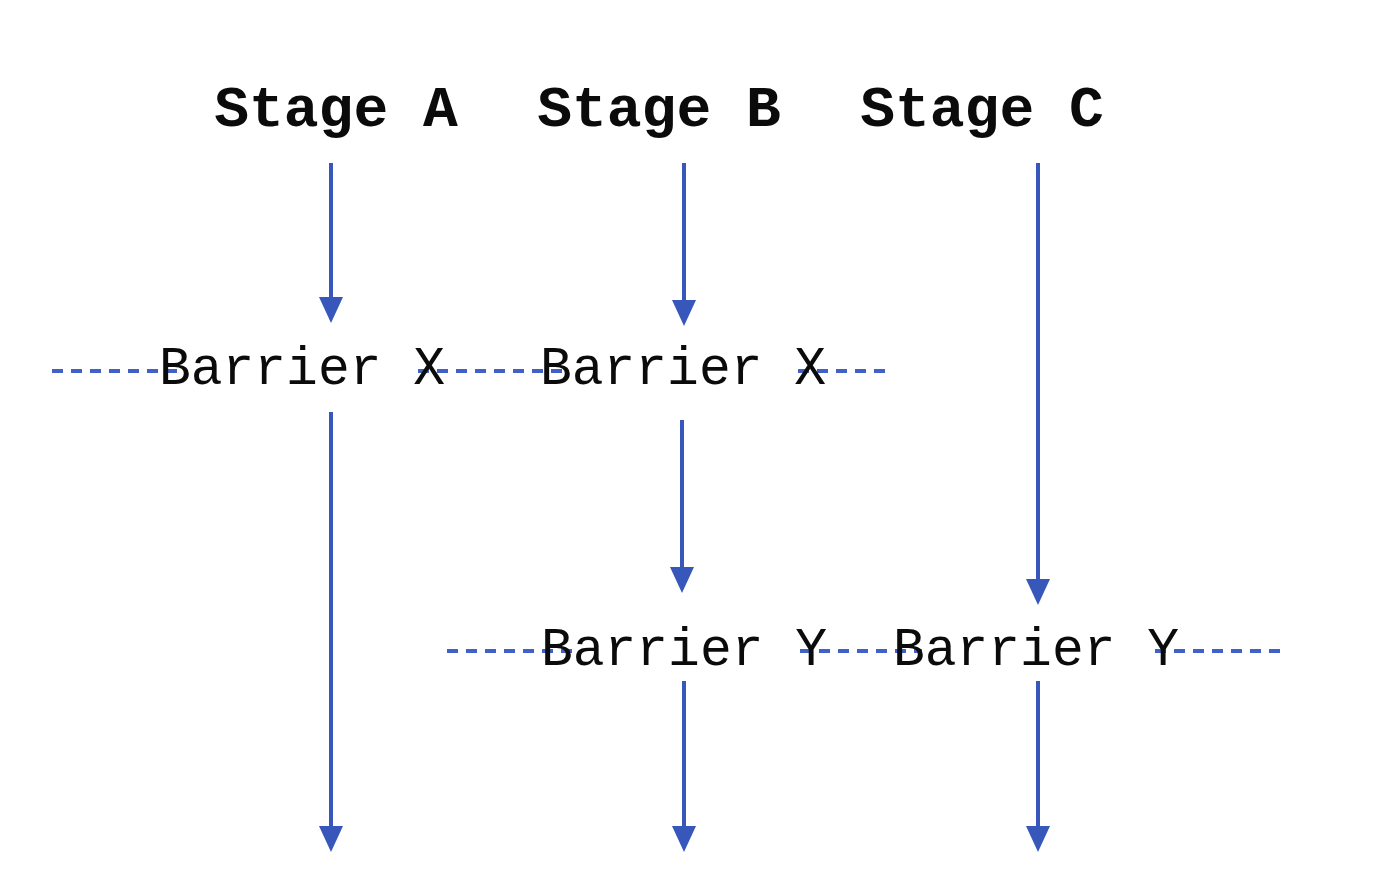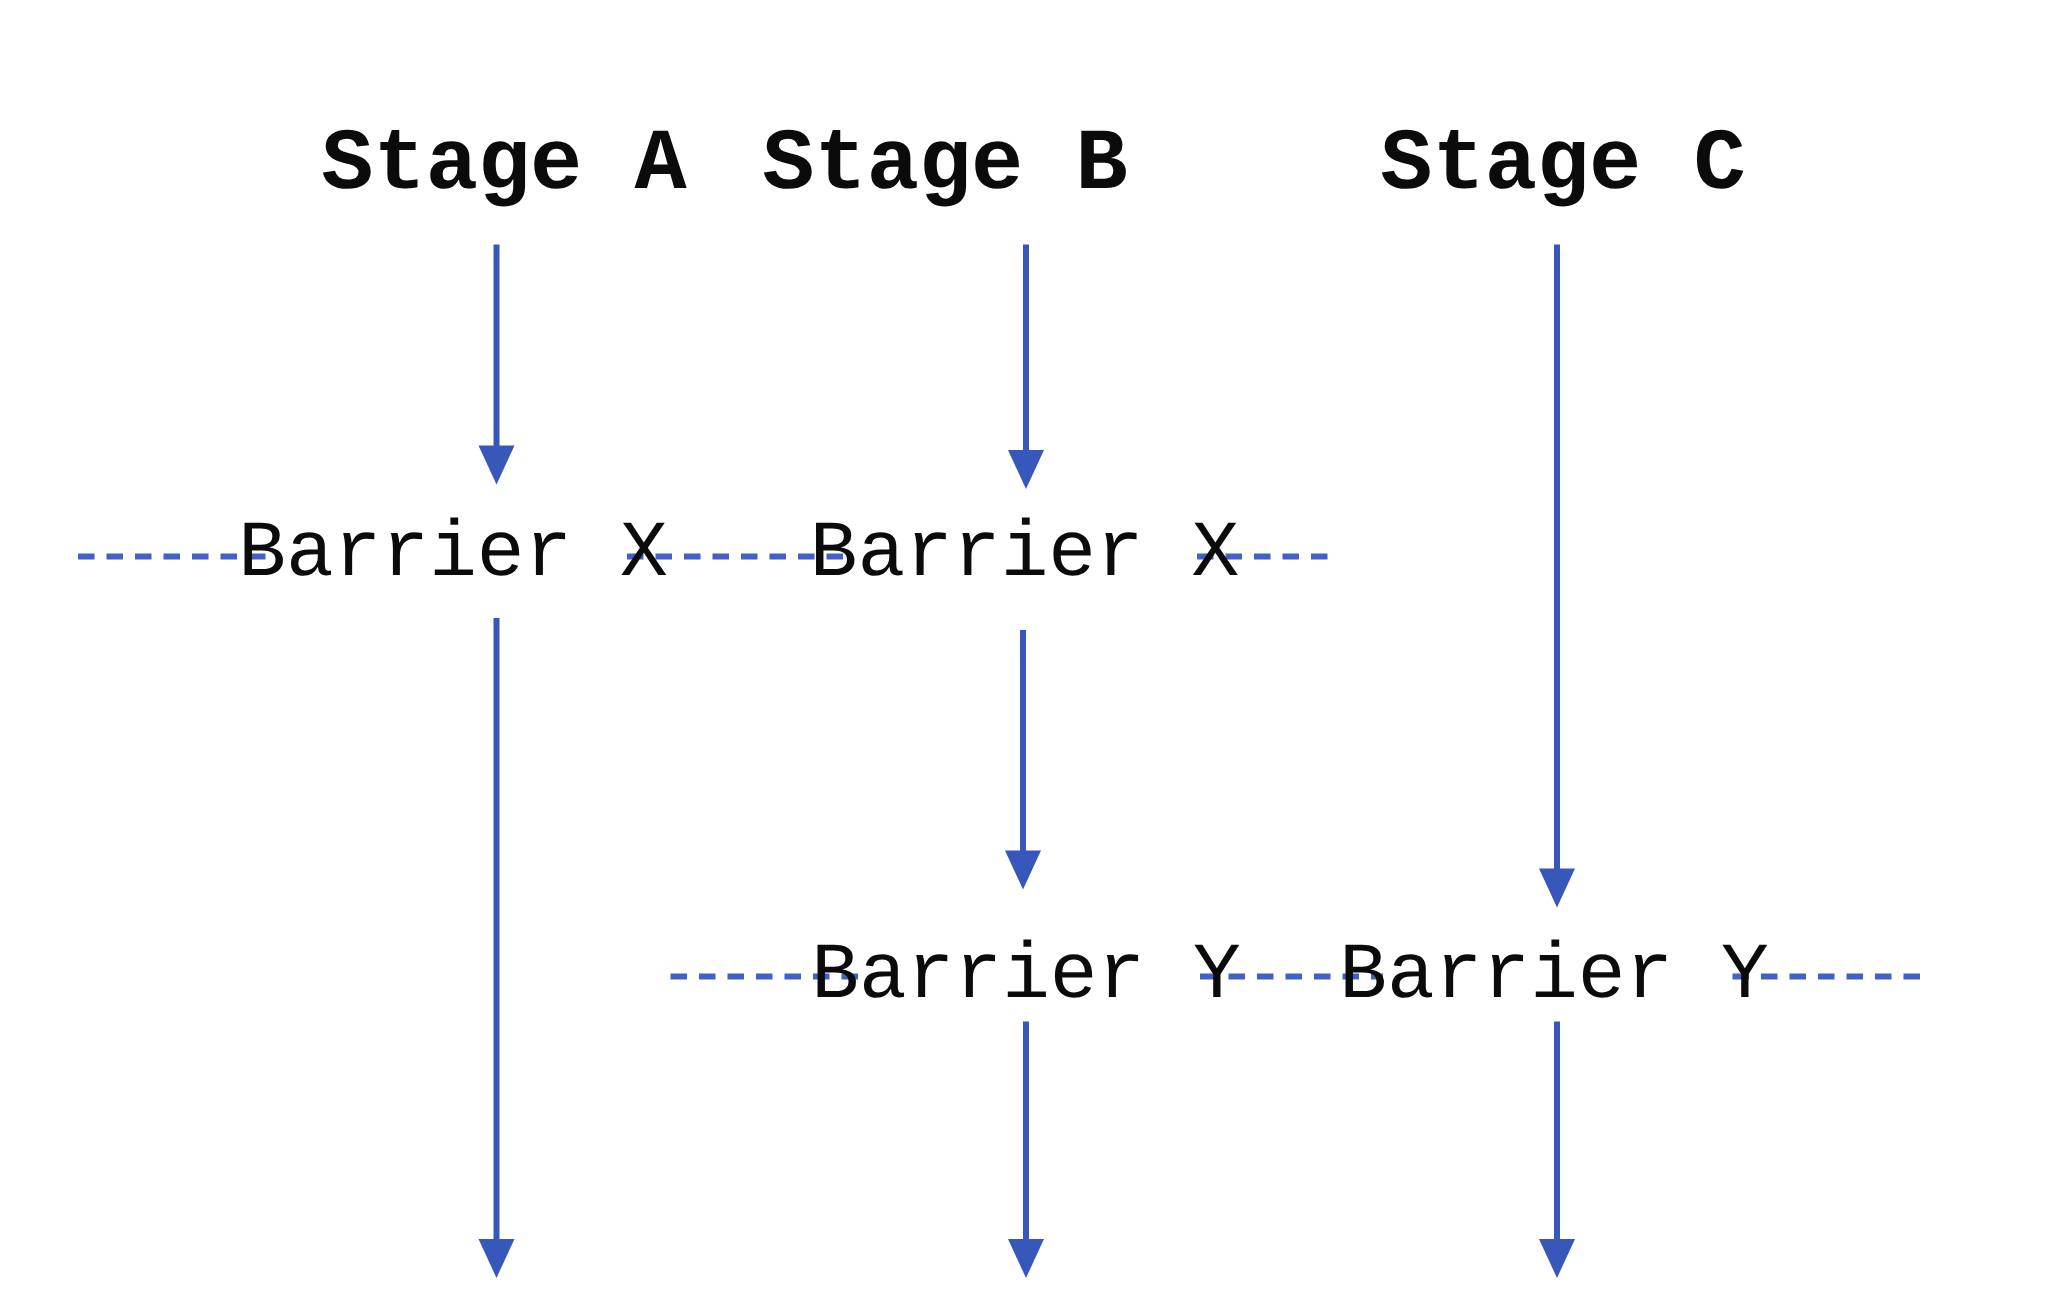--- a/index.html
+++ b/index.html
@@ -99,22 +99,22 @@
     <line class="barrier-dash" x1="52" y1="331" x2="187" y2="331"></line>
     <line class="barrier-dash" x1="418" y1="331" x2="568" y2="331"></line>
     <line class="barrier-dash" x1="798" y1="331" x2="888" y2="331"></line>
 
     <line class="barrier-dash" x1="447" y1="611" x2="573" y2="611"></line>
     <line class="barrier-dash" x1="800" y1="611" x2="922" y2="611"></line>
     <line class="barrier-dash" x1="1155" y1="611" x2="1282" y2="611"></line>
   </svg>
 
   <div class="stage-label" style="left: 336px; top: 42px;">Stage A</div>
-  <div class="stage-label" style="left: 630px; top: 42px;">Stage B</div>
-  <div class="stage-label" style="left: 1042px; top: 42px;">Stage C</div>
+  <div class="stage-label" style="left: 659px; top: 42px;">Stage B</div>
+  <div class="stage-label" style="left: 982px; top: 42px;">Stage C</div>
 
   <div class="barrier-label" style="left: 302px; top: 330px;">Barrier X</div>
   <div class="barrier-label" style="left: 683px; top: 330px;">Barrier X</div>
 
   <div class="barrier-label" style="left: 684px; top: 611px;">Barrier Y</div>
   <div class="barrier-label" style="left: 1036px; top: 611px;">Barrier Y</div>
 
 </div>
 
 </body></html>

